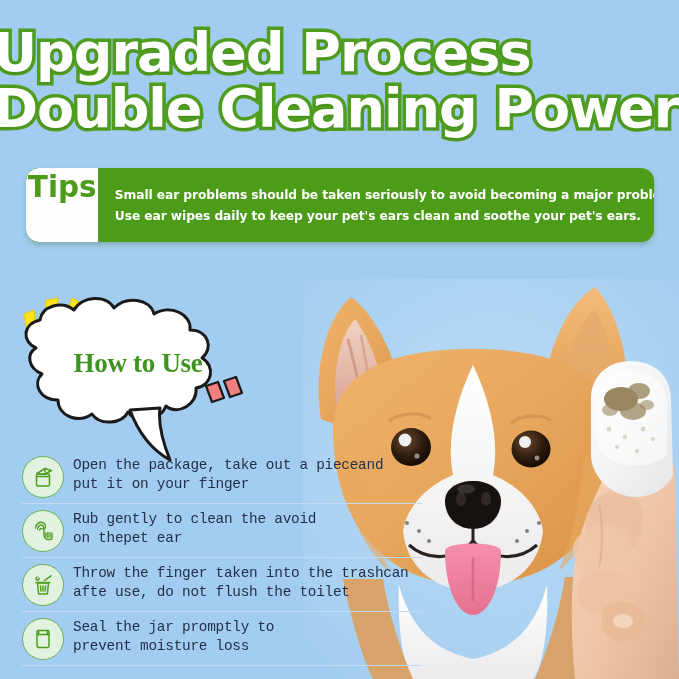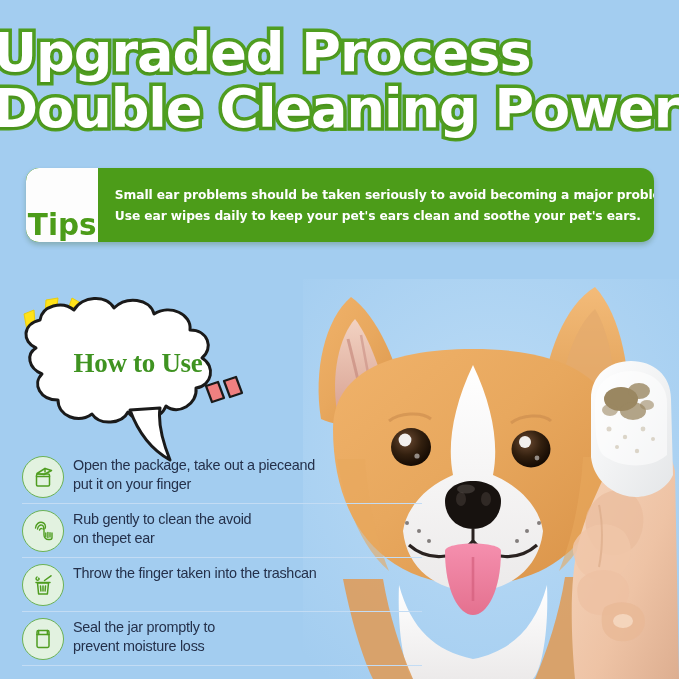--- a/index.html
+++ b/index.html
@@ -35,21 +35,21 @@
   .tips{
     position:absolute;left:26px;top:168px;width:628px;height:74px;
     border-radius:13px;
     background:#4c9c19;
     box-shadow:0 3px 5px rgba(40,80,10,.25);
     overflow:hidden;display:flex;align-items:stretch;
   }
   .tips-left{
     width:124px;background:#fdfdfd;
     border-radius:13px 0 0 13px;
-    display:flex;align-items:flex-end;justify-content:center;
+    display:flex;align-items:flex-start;justify-content:center;
   }
   .tips-word{
     font-family:"DejaVu Sans",sans-serif;
     font-weight:bold;font-size:31px;color:#4c9c19;
     letter-spacing:0px;transform:scaleX(.95);
   }
   .tips-right{
     flex:1;padding:7px 14px 7px 14px;
     display:flex;flex-direction:column;justify-content:center;gap:6px;
   }
@@ -86,21 +86,21 @@
   .step:last-child{border-bottom:1.5px solid #c3dcf4;}
   .step-icon{
     width:40px;height:40px;flex:0 0 40px;border-radius:50%;
     background:#e2f2e0;border:1.6px solid #6bb255;
     display:flex;align-items:center;justify-content:center;
     margin-top:2px;
   }
   .step-icon svg{display:block;}
   .step-text{
     padding-top:2px;
-    font-family:Liberation Sans, sans-serif;
+    font-family:Liberation Mono, monospace;
     font-size:14.4px;line-height:1.33;color:#24304a;
     letter-spacing:-.25px;
   }
   .step-text span{display:block;}
 </style>
 </head>
 <body>
 
 <div class="stage">
 
@@ -328,20 +328,21 @@
           <path d="M5 9.5 H19"></path>
           <path d="M9.5 13 L9.9 18"></path>
           <path d="M12 13 L12 18"></path>
           <path d="M14.5 13 L14.1 18"></path>
           <path d="M13.5 7.5 L20 2.8"></path>
           <path d="M6 4 C4.5 5 4.8 7 6.5 7.2 C8 7.4 8.6 5.8 7.6 5.2"></path>
         </svg>
       </div>
       <div class="step-text">
         <span>Throw the finger taken into the trashcan</span>
+        <span>afte use, do not flush the toilet</span>
       </div>
     </div>
 
     <div class="step">
       <div class="step-icon">
         <svg width="24" height="24" viewBox="0 0 24 24" fill="none" stroke="#4f9d20" stroke-width="1.5" stroke-linejoin="round" stroke-linecap="round">
           <rect x="6" y="3.5" width="12" height="17" rx="1.4"></rect>
           <path d="M6 7.5 H18"></path>
           <path d="M7.6 3.5 L7.6 7.5"></path>
           <path d="M16.4 3.5 L16.4 7.5"></path>

